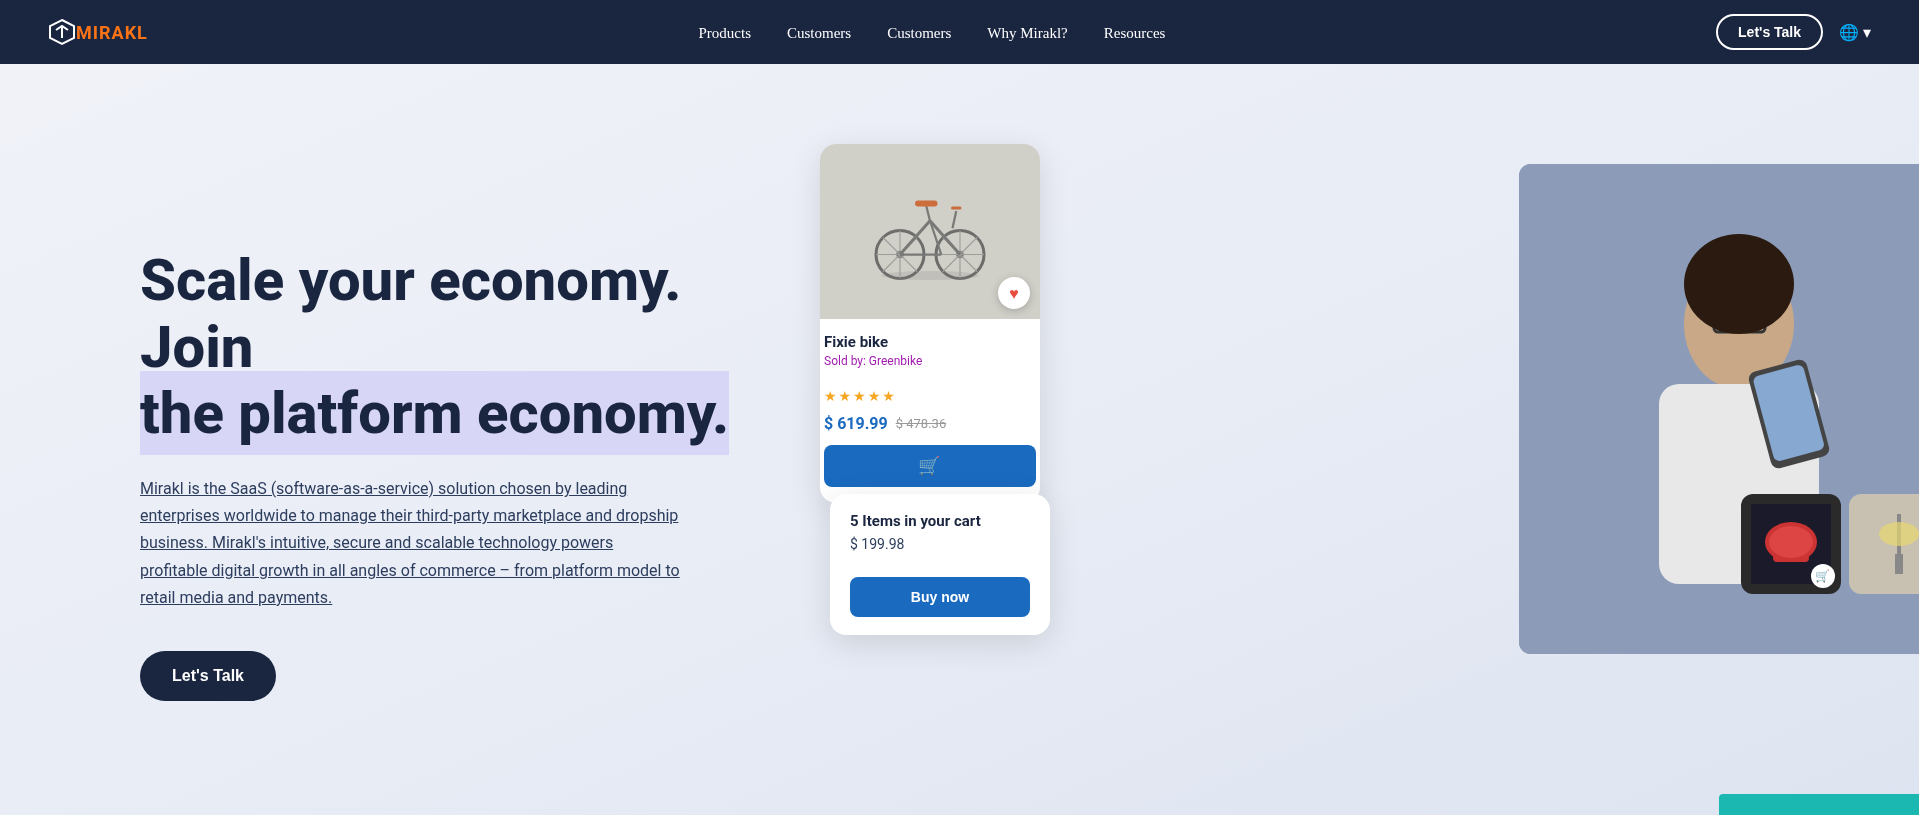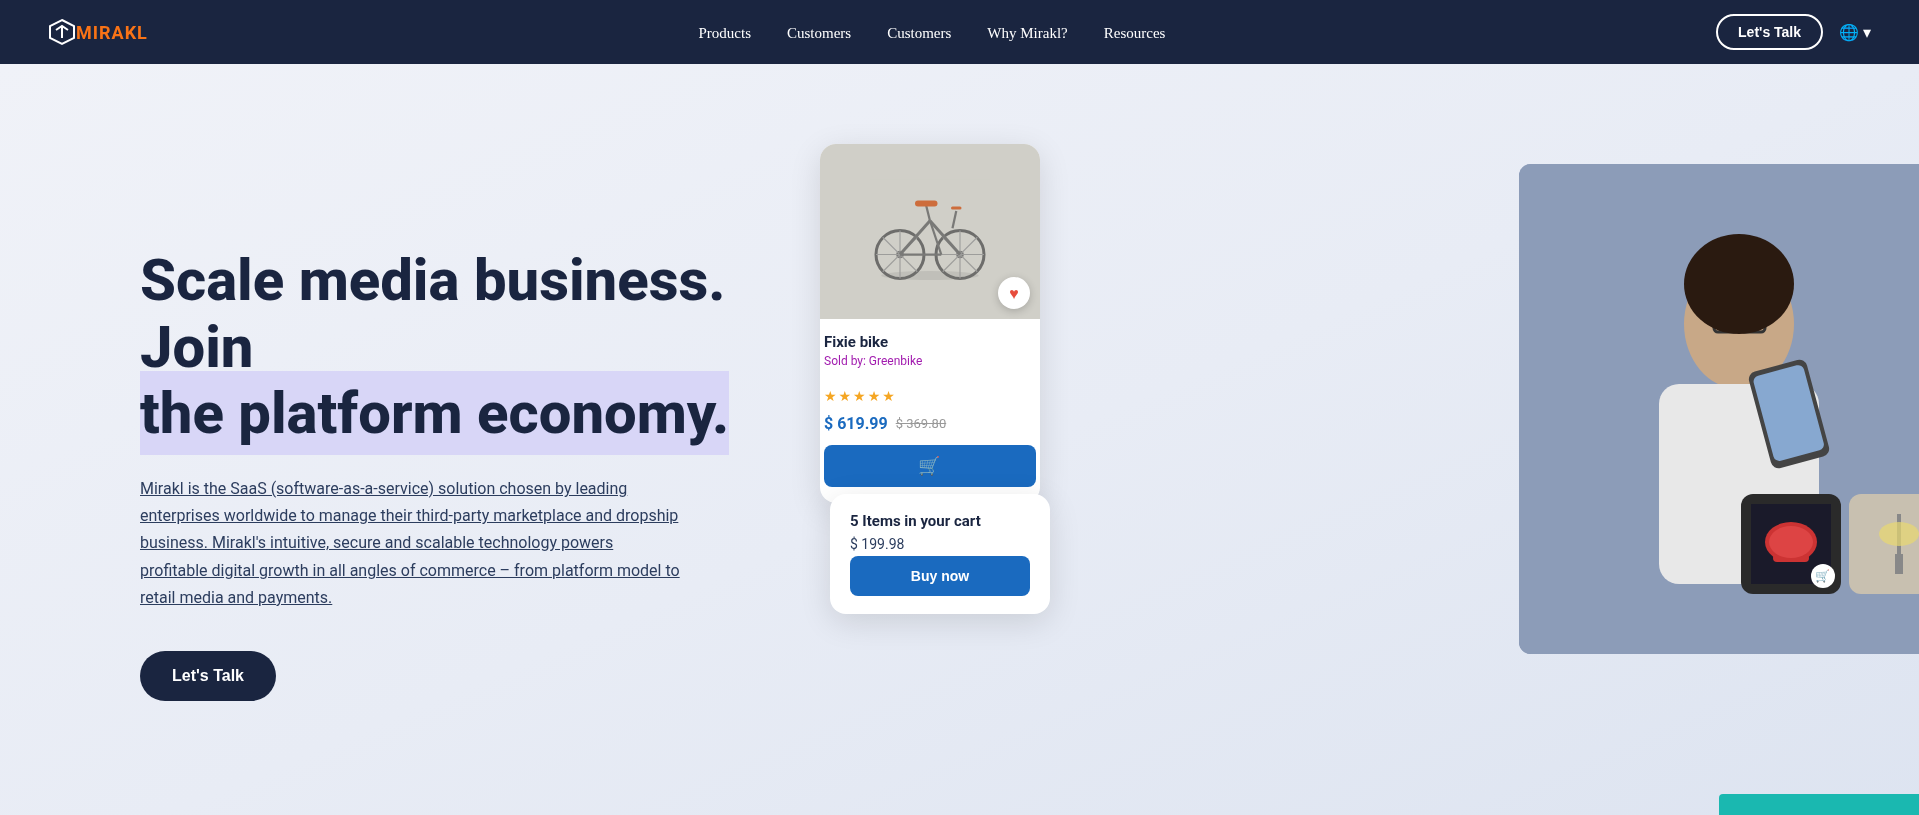--- a/index.html
+++ b/index.html
@@ -232,21 +232,21 @@
     }
     .cart-title {
       font-size: 15px;
       font-weight: 700;
       color: #1a2540;
       margin-bottom: 6px;
     }
     .cart-price {
       font-size: 14px;
       color: #2c3d5e;
-      margin-bottom: 4px;
+      margin-bottom: 25px;
     }
     .buy-now-btn {
       width: 100%;
       background: #1a6abf;
       border: none;
       border-radius: 8px;
       padding: 12px;
       color: white;
       font-size: 14px;
       font-weight: 600;
@@ -357,21 +357,21 @@
     <div class="lang-selector">
       <span>🌐</span>
       <span>▾</span>
     </div>
   </div>
 </nav>
 
 <section class="hero">
   <div class="hero-left">
     <h1 class="hero-title">
-      <span>Scale media business. Join</span><br>
+      <span>Scale your economy. Join</span><br>
       <span class="hero-title-highlight">the platform economy.</span>
     </h1>
     <p class="hero-description">Mirakl is the SaaS (software-as-a-service) solution chosen by leading enterprises worldwide to manage their third-party marketplace and dropship business. Mirakl's intuitive, secure and scalable technology powers profitable digital growth in all angles of commerce – from platform model to retail media and payments.</p>
     <button class="btn-hero-cta">Let's Talk</button>
   </div>
 
   <div class="hero-right">
 
     <div class="photo-bg">
       <div class="photo-main">
@@ -460,21 +460,21 @@
           </svg>
         </div>
         <div class="heart-btn">♥</div>
       </div>
       <div class="product-card-body">
         <div class="product-name">Fixie bike</div>
         <div class="product-seller">Sold by: Greenbike</div>
         <div class="stars">★★★★★</div>
         <div class="price-row">
           <span class="price-current">$ 619.99</span>
-          <span class="price-original">$ 369.80</span>
+          <span class="price-original">$ 478.36</span>
         </div>
         <button class="add-to-cart-btn">
           <span>🛒</span>
         </button>
       </div>
     </div>
 
     <div class="cart-card">
       <div class="cart-title">5 Items in your cart</div>
       <div class="cart-price">$ 199.98</div>

